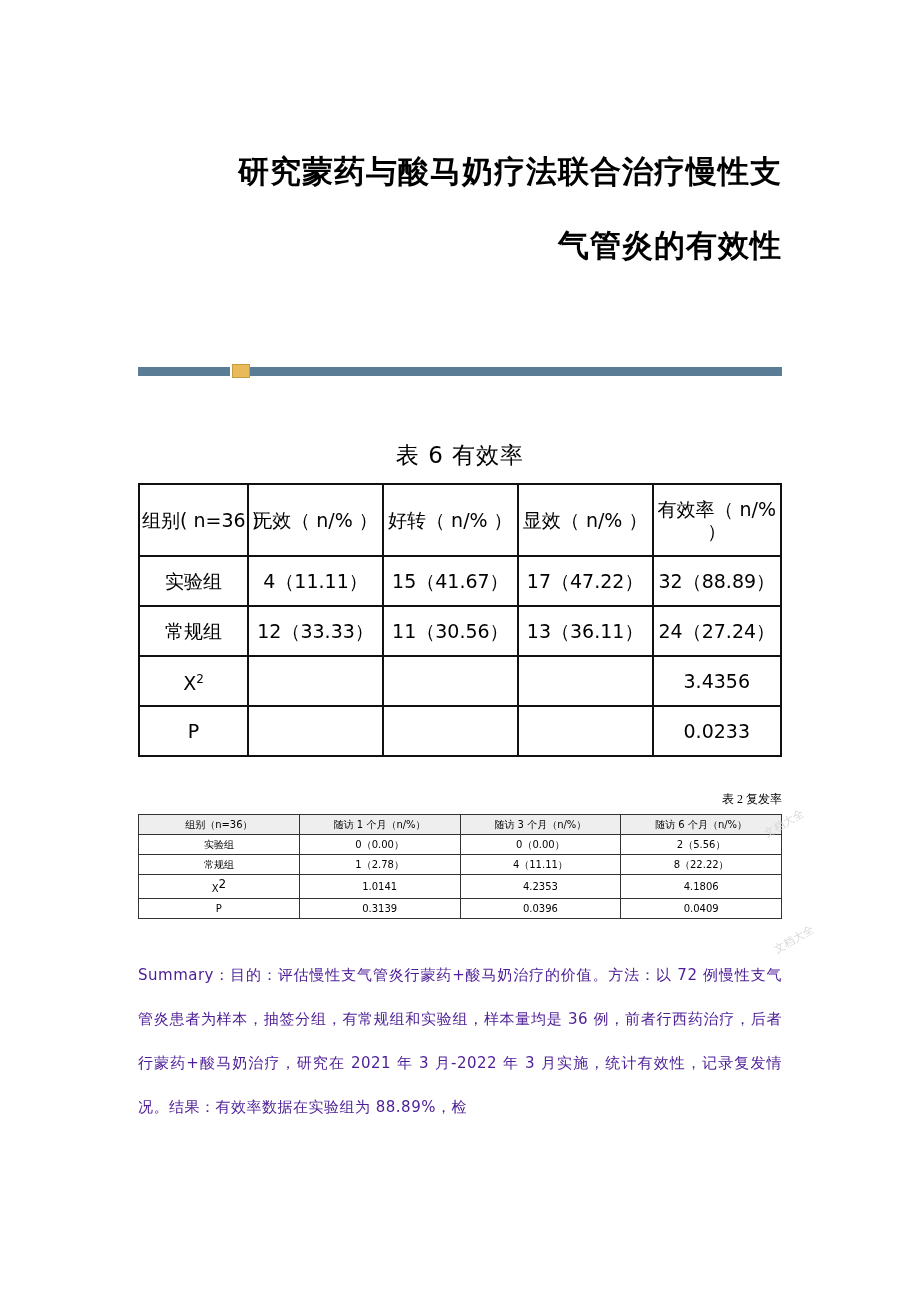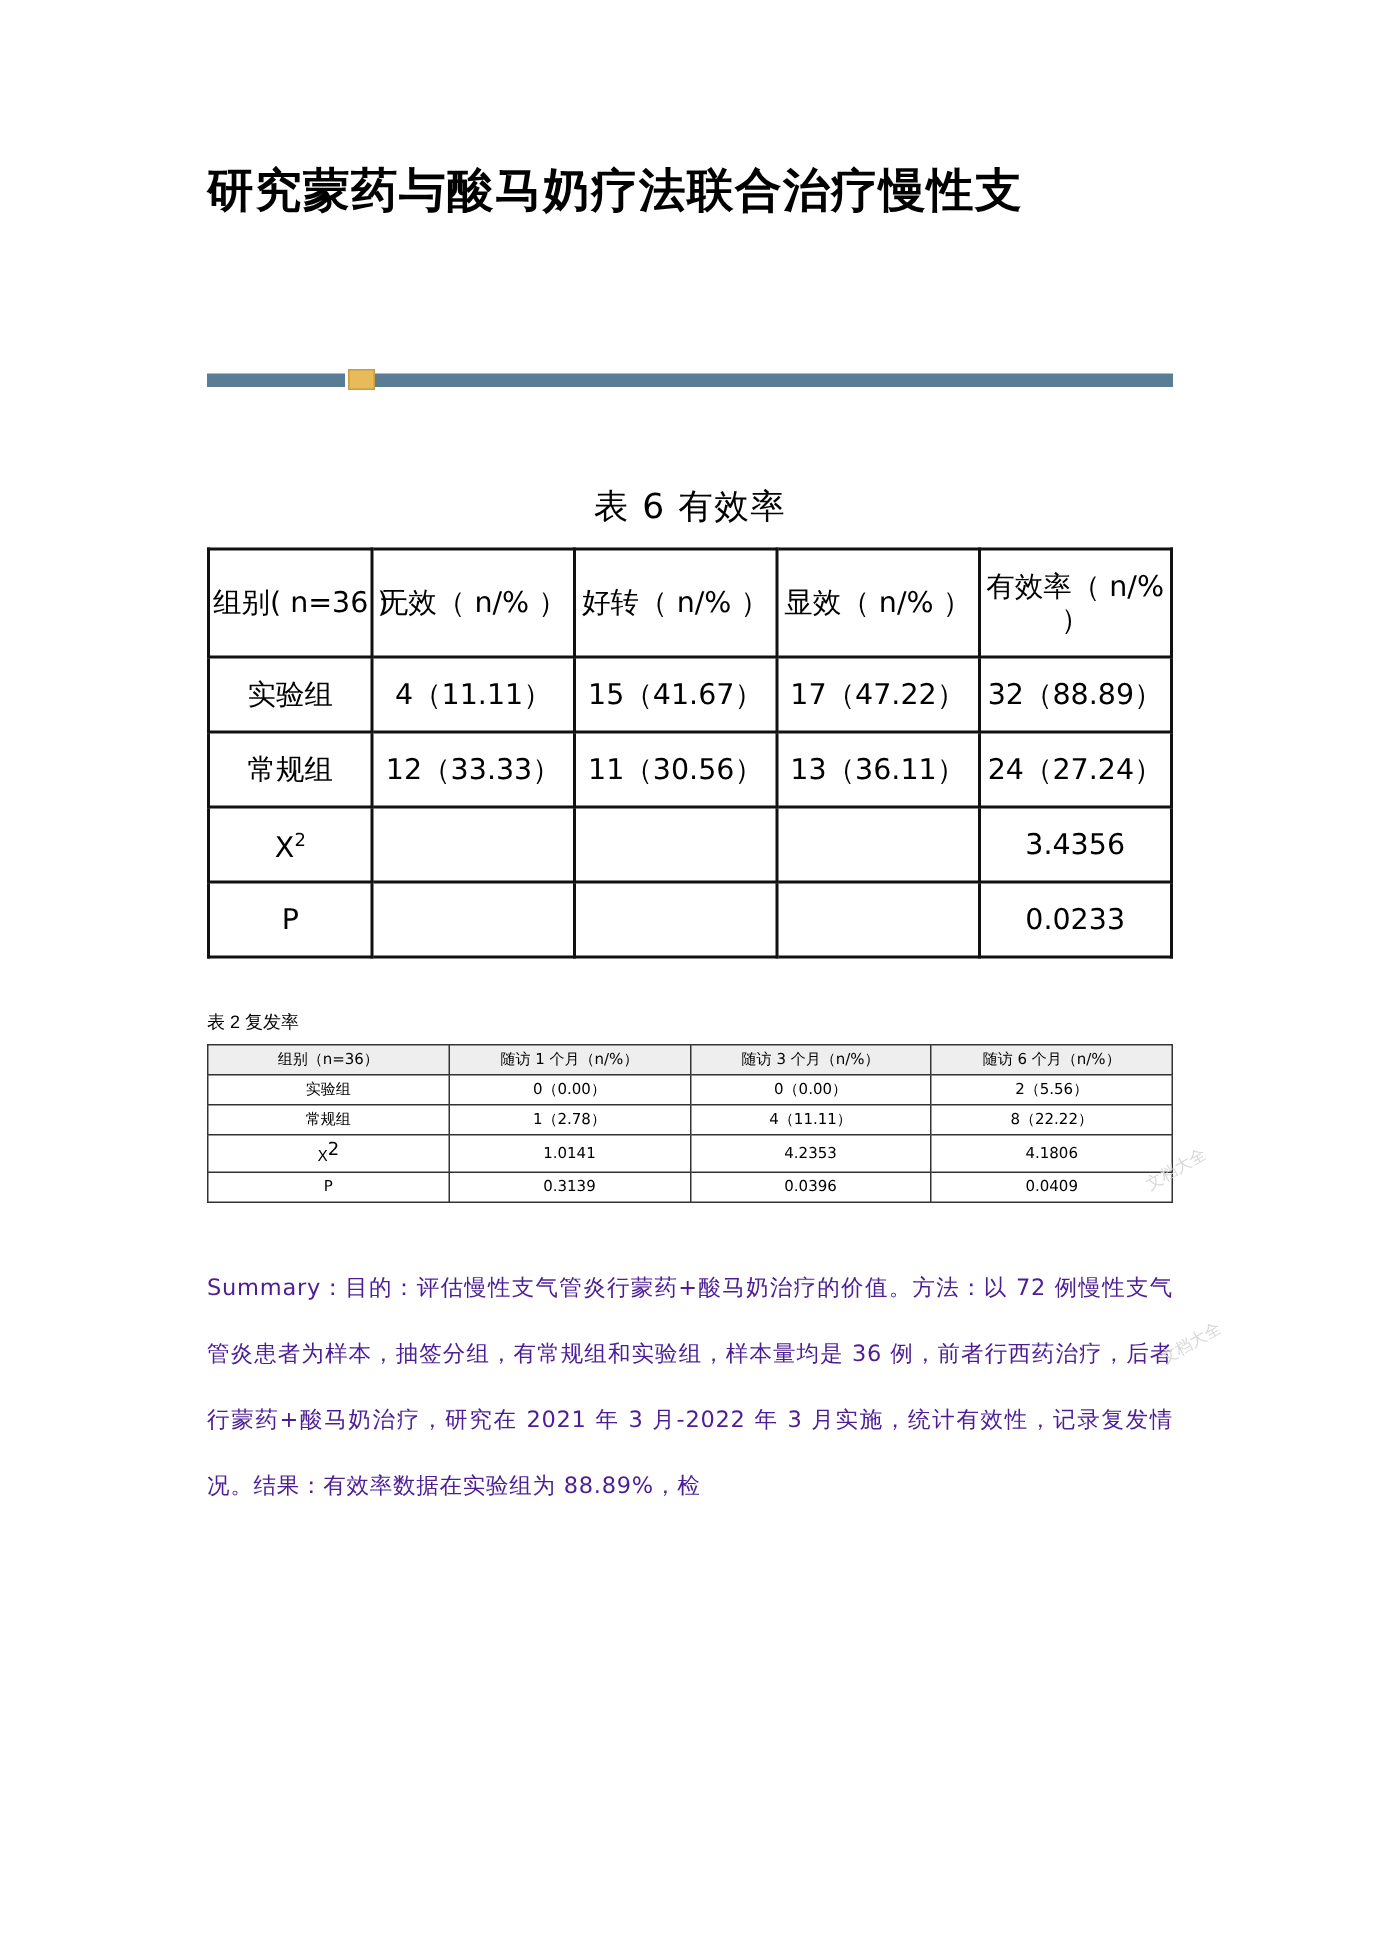--- a/index.html
+++ b/index.html
@@ -19,21 +19,22 @@
     position: relative;
     width: 920px;
     height: 1302px;
     box-sizing: border-box;
     padding: 0 138px;
   }
 
   
   .title-block {
     padding-top: 90px;
-    text-align: left;
+    text-align: right;
+    margin-top: 44px;
   }
   .title-line {
     font-family: "DejaVu Sans", sans-serif;
     font-weight: bold;
     font-size: 31px;
     line-height: 74px;
     letter-spacing: 1px;
     color: #000;
     white-space: nowrap;
   }
@@ -105,22 +106,22 @@
   table.t1 tr.dat td {
     height: 36px;
   }
   .sup {
     font-size: 12px;
     vertical-align: super;
   }
 
   
   .table2-caption {
-    text-align: left;
-    font-family: Liberation Sans, sans-serif;
+    text-align: right;
+    font-family: Liberation Serif, serif;
     font-size: 12px;
     margin-top: 34px;
     margin-bottom: 6px;
   }
   table.t2 {
     border-collapse: collapse;
     width: 100%;
     table-layout: fixed;
     font-family: "DejaVu Sans", sans-serif;
   }
@@ -161,20 +162,21 @@
   .wm1 { left: 762px; top: 772px; }
   .wm2 { left: 772px; top: 888px; }
 </style>
 </head>
 <body>
 
 <div class="page">
 
   <div class="title-block">
     <div class="title-line">研究蒙药与酸马奶疗法联合治疗慢性支</div>
+    <div class="title-line">气管炎的有效性</div>
   </div>
 
   <div class="divider">
     <div class="bar-left"></div>
     <div class="knot"></div>
     <div class="bar-right"></div>
   </div>
 
   <div class="table1-caption">表 6 有效率</div>
 

